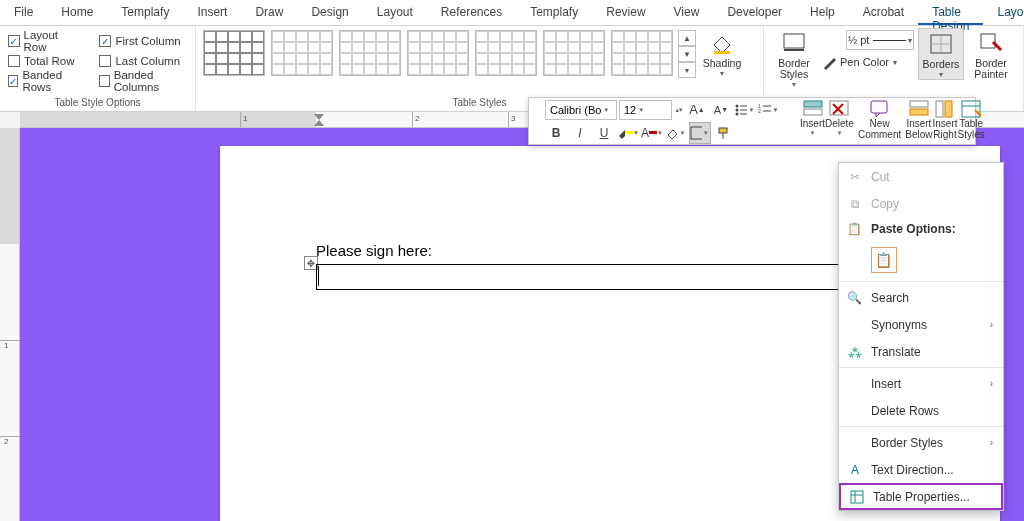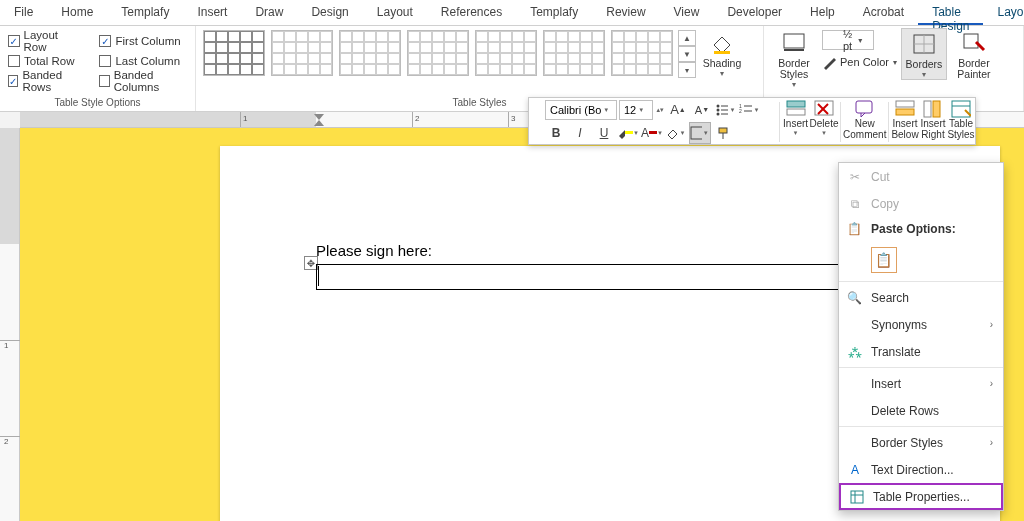--- a/index.html
+++ b/index.html
@@ -27,33 +27,33 @@
   .gal-spin { width: 18px; height: 48px; margin-top: 2px; display: flex; flex-direction: column; }
   .gal-spin span { flex:1; border:1px solid #c0c0c0; display:flex; align-items:center; justify-content:center; font-size:8px; color:#555;}
 
   .big-btn { display: flex; flex-direction: column; align-items: center; justify-content: flex-start; width: 44px; font-size: 10.5px; color: #333; padding-top: 2px; cursor:pointer;}
   .big-btn .ic { width: 26px; height: 26px; margin-bottom: 2px; display:flex; align-items:center; justify-content:center;}
   .big-btn .lbl { text-align: center; line-height: 11px; }
   .big-btn .dd { font-size: 8px; color:#666;}
   .big-btn.shaded { background:#e6e6e6; border:1px solid #c8c8c8; }
 
   .small-row { display:flex; align-items:center; gap:2px; font-size:11px; color:#333; height:20px;}
-  .pen-wt { border:1px solid #c0c0c0; width:52px; height:20px; display:flex; align-items:center; padding:0 20px; font-size:11px;}
+  .pen-wt { border:1px solid #c0c0c0; width:68px; height:20px; display:flex; align-items:center; padding:0 1px; font-size:11px;margin-left:24px;}
   .pen-sample { flex:1; border-top:1px solid #333; margin-left:4px;}
   .pen-dd { font-size:8px; color:#555; padding-left:2px;}
 
   
   .hruler { position:absolute; top:112px; left:20px; right:0; height:16px; background:#f8f8f8; border-bottom:1px solid #c8c8c8; font-size:8px; color:#555; overflow:hidden;}
   .hruler-mark { position:absolute; top:0; height:16px; border-left:1px solid #aaa;}
   .vruler { position:absolute; top:128px; left:0; width:20px; bottom:0; background:#f8f8f8; border-right:1px solid #c8c8c8; font-size:8px; color:#555;}
   .vruler-mark { position:absolute; left:0; width:20px; border-top:1px solid #aaa;}
   .ruler-dark { background:#d9d9d9; }
 
   
-  .page-area { position:absolute; top:128px; left:20px; right:0; bottom:0; background:#fde047; overflow:hidden;}
+  .page-area { position:absolute; top:128px; left:20px; right:0; bottom:0; background:#8b5cf6; overflow:hidden;}
   .page { position:absolute; top:18px; left:200px; width:780px; height:700px; background:#fff; box-shadow:0 1px 3px rgba(0,0,0,0.25);}
   .doc-text { position:absolute; top:96px; left:96px; font-size:15px; color:#000;}
   .doc-table { position:absolute; top:118px; left:96px; width:640px; height:26px; border:1px solid #000;}
   .doc-table-handle { position:absolute; top:110px; left:84px; width:14px; height:14px; border:1px solid #888; background:#fff; display:flex; align-items:center; justify-content:center; font-size:10px; color:#555;}
   .cursor-line { position:absolute; top:120px; left:98px; width:1px; height:20px; background:#000;}
 
   
   .mini-tb { position:absolute; top:97px; left:528px; width:448px; height:48px; background:#fff; border:1px solid #c8c8c8; box-shadow:0 2px 6px rgba(0,0,0,0.2); display:flex; z-index:5;}
   .mini-row { display:flex; flex-direction:column; }
   .mini-line { display:flex; align-items:center; gap:2px; height:24px; padding:0 2px;}
@@ -416,21 +416,21 @@
   </div>
 </div>
 
 <div class="mini-tb">
   <div class="mini-row" style="padding:0 14px;">
     <div class="mini-line">
       <div class="mini-sel" style="width:72px;">
           <span>Calibri (Bo</span>
           <span class="mini-dd">▾</span>
         </div>
-      <div class="mini-sel" style="width:34px;">
+      <div class="mini-sel" style="width:53px;">
           <span>12</span>
           <span class="mini-dd">▾</span>
         </div>
       <div class="mini-dd">▴▾</div>
       <div class="mini-btn" style="font-size:13px;">A<sup style="font-size:7px;">▲</sup></div>
       <div class="mini-btn" style="font-size:11px;">A<sup style="font-size:7px;">▼</sup></div>
       <div class="mini-btn">
           <svg width="14" height="14">
             <circle cx="3" cy="3" r="1.5" fill="#444"></circle>
             <line x1="6" y1="3" x2="14" y2="3" stroke="#444"></line>

